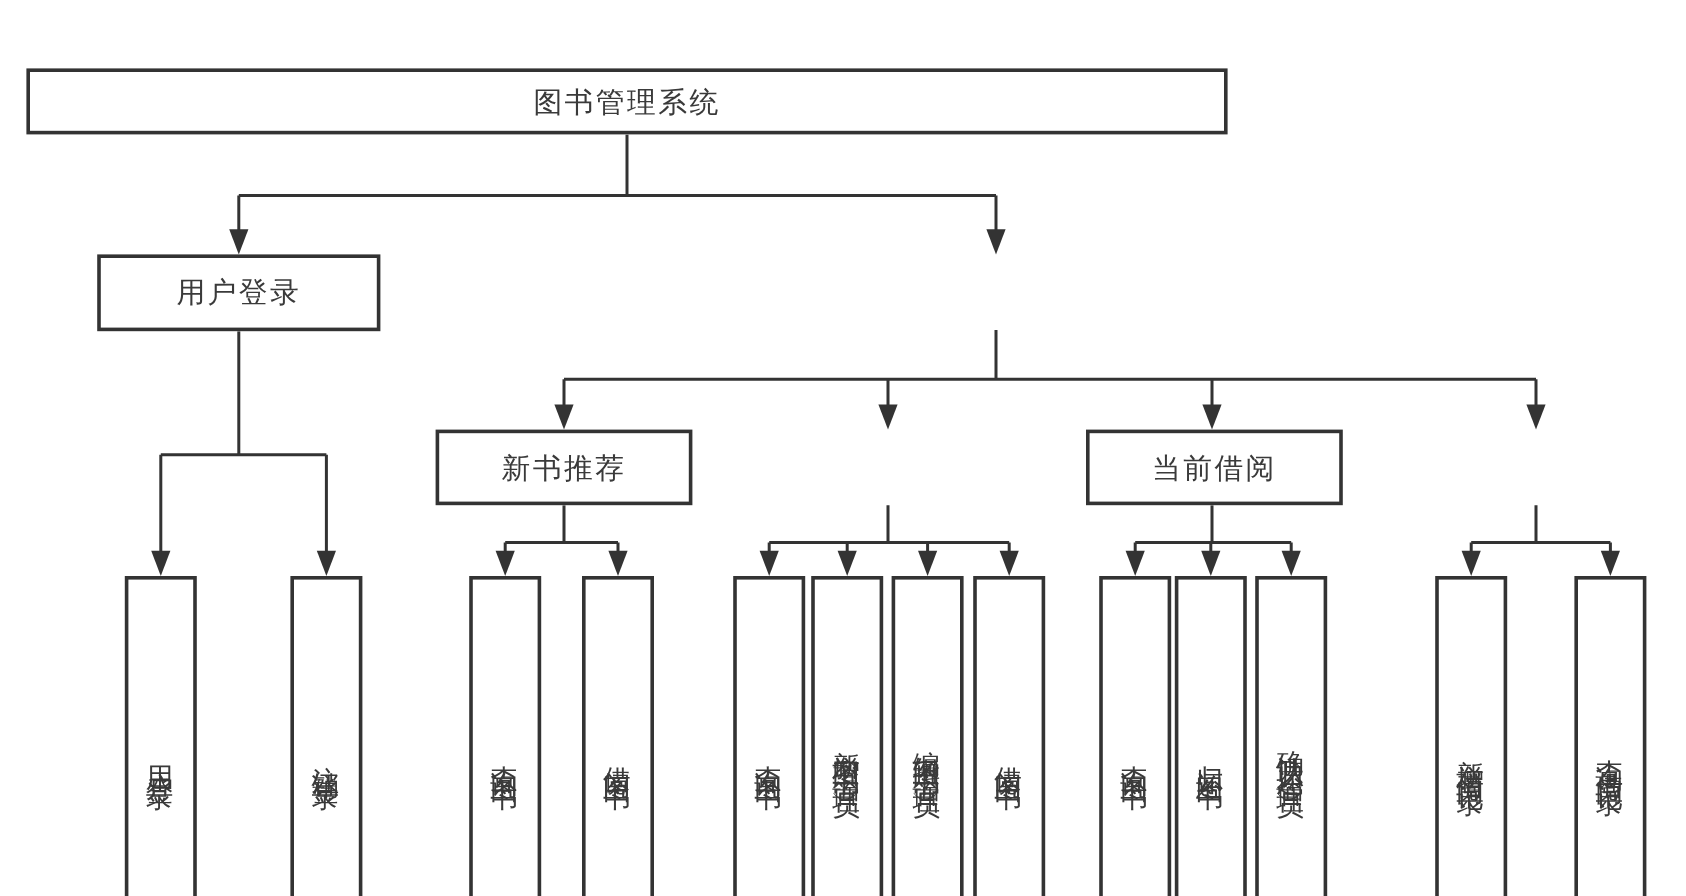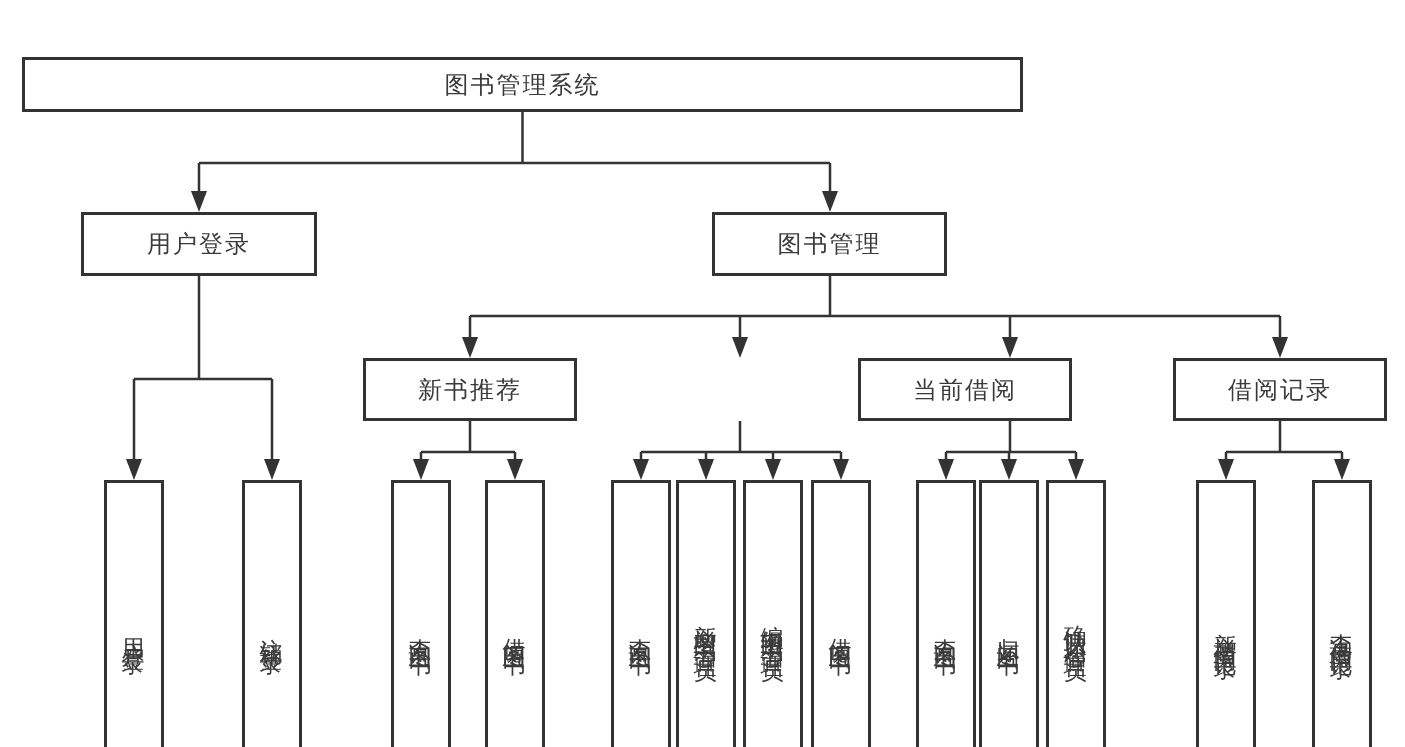--- a/index.html
+++ b/index.html
@@ -34,21 +34,21 @@
     font-size: 24px;
     letter-spacing: 2px;
   }
   .root-box   { left: 22px;   top: 13px;  width: 1001px; height: 55px; }
   .lvl2       { top: 168px; height: 64px; }
   .user-login { left: 81px;  width: 236px; }
   .book-mgmt  { left: 712px; width: 235px; }
   .lvl3       { top: 314px; height: 63px; width: 214px; }
   .n-rec  { left: 363px; }
   .n-bor  { left: 632px; width: 215px; }
-  .n-cur  { left: 858px; }
+  .n-cur  { left: 905px; }
   .n-his  { left: 1173px; }
   .leaf {
     top: 436px;
     width: 60px;
     height: 299px;
     writing-mode: vertical-rl;
     text-orientation: mixed;
     font-size: 23px;
     letter-spacing: 5px;
     white-space: normal;
@@ -107,25 +107,23 @@
       <path d="M1001 415 H1017 L1009 436 Z"></path>
       <path d="M1068 415 H1084 L1076 436 Z"></path>
       <path d="M1218 415 H1234 L1226 436 Z"></path>
       <path d="M1334 415 H1350 L1342 436 Z"></path>
     </g>
   </svg>
 
   <div class="node hbox root-box">图书管理系统</div>
 
   <div class="node hbox lvl2 user-login">用户登录</div>
-  <div class="node hbox lvl2 book-mgmt">图书管理</div>
 
   <div class="node hbox lvl3 n-rec">新书推荐</div>
   <div class="node hbox lvl3 n-cur">当前借阅</div>
-  <div class="node hbox lvl3 n-his">借阅记录</div>
 
   <div class="node leaf" style="left:104px">用户登录</div>
   <div class="node leaf" style="left:242px">注销登录</div>
   <div class="node leaf" style="left:391px">查询图书</div>
   <div class="node leaf" style="left:485px">借阅图书</div>
   <div class="node leaf" style="left:611px">查询图书</div>
   <div class="node leaf" style="left:676px">新增图书（管理员）</div>
   <div class="node leaf" style="left:743px">编辑图书（管理员）</div>
   <div class="node leaf" style="left:811px">借阅图书</div>
   <div class="node leaf" style="left:916px">查询图书</div>

